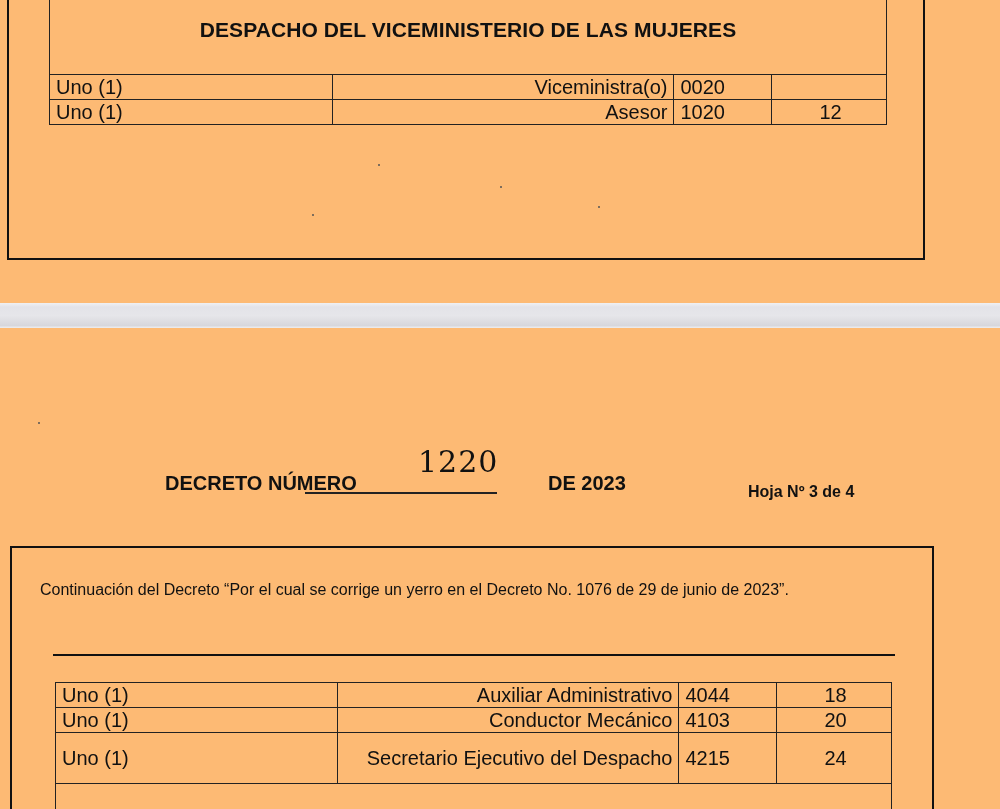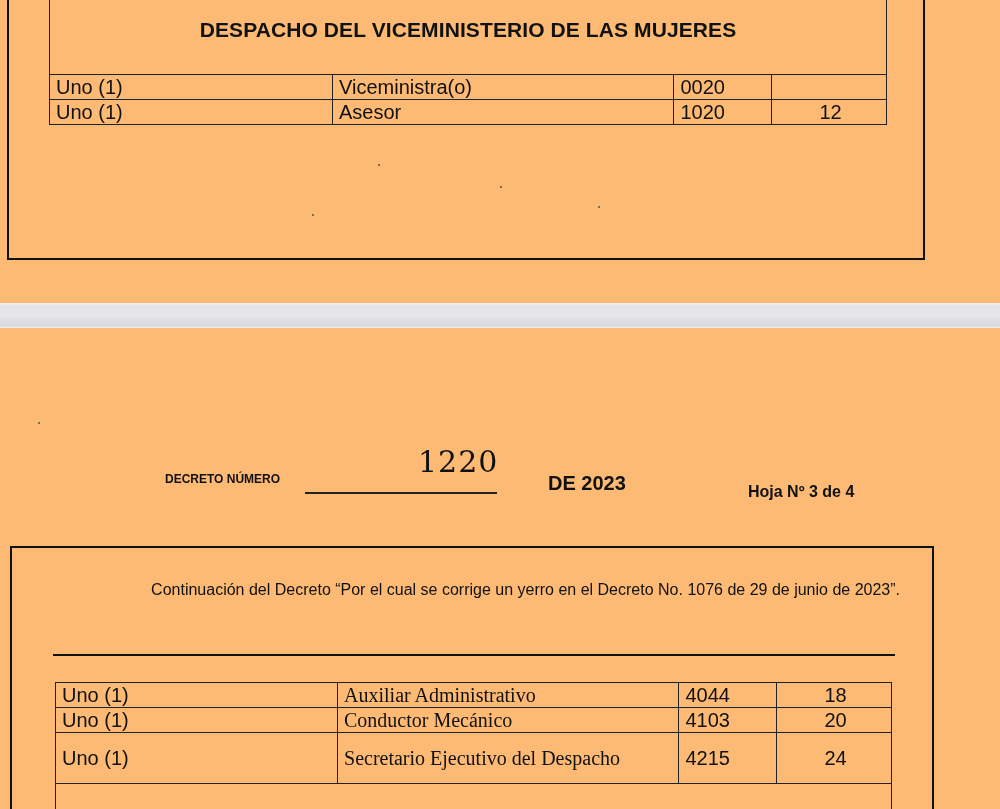--- a/index.html
+++ b/index.html
@@ -11,39 +11,39 @@
     background:linear-gradient(#f0f0f2 0, #e3e3e8 4px, #e6e6ea 50%, #d7d7dc 90%, #eeeef0 100%); }
 
   
   .frame-top { position:absolute; left:7px; top:-4px; width:918px; height:264px; border:2px solid #111; border-top:none; box-sizing:border-box; }
   .inner-box { position:absolute; left:49px; top:-4px; width:838px; height:78px; border-left:1.5px solid #222; border-right:1.5px solid #222; box-sizing:border-box; }
   .section-title { position:absolute; left:0; right:0; top:22px; text-align:center; font-weight:bold; font-size:21px; letter-spacing:0.1px; }
 
   table.grid { position:absolute; border-collapse:collapse; font-size:20px; }
   table.grid td { border:1.5px solid #222; padding:0 6px; height:24px; line-height:22px; }
   table.grid td.qty { text-align:left; }
-  table.grid td.role { text-align:left; }
+  table.grid td.role { text-align:right; }
   table.grid td.code { text-align:left; }
   table.grid td.grade { text-align:center;padding-left:9px; }
 
   .t1 { left:49px; top:74px; width:838px; }
   .t1 td.qty { width:268px; } .t1 td.role { width:326px; } .t1 td.code { width:84px; } .t1 td.grade { width:98px; }
-  .decreto-label { position:absolute; left:165px; top:144px; font-weight:bold; font-size:12px; }
+  .decreto-label { position:absolute; left:165px; top:144px; font-weight:bold; font-size:20px; }
   .decreto-num-line { position:absolute; left:305px; top:164px; width:192px; border-bottom:2px solid #222; height:0; }
   .decreto-number { position:absolute; left:418px; top:116px; font-family:"DejaVu Serif", serif; font-size:30px; letter-spacing:1px; }
   .decreto-year { position:absolute; left:548px; top:144px; font-weight:bold; font-size:20px; }
   .hoja { position:absolute; left:748px; top:155px; font-weight:bold; font-size:16px; }
 
   .frame-bottom { position:absolute; left:10px; top:218px; width:924px; height:300px; border:2px solid #111; border-bottom:none; box-sizing:border-box; }
-  .continuation { position:absolute; left:40px; width:860px; top:250px; text-align:right; font-size:16px; line-height:23px; }
+  .continuation { position:absolute; left:40px; width:860px; top:250px; text-align:left; font-size:16px; line-height:23px; }
   .rule { position:absolute; left:53px; top:326px; width:842px; height:0; border-top:2.5px solid #111; }
 
   .t2 { left:55px; top:354px; width:837px; }
   .t2 td { font-size:20px; }
-  .t2 td.qty { width:267px; } .t2 td.role { width:326px;font-family:Liberation Serif, serif; } .t2 td.code { width:84px;margin-top:8px; } .t2 td.grade { width:98px; }
+  .t2 td.qty { width:267px; } .t2 td.role { width:326px; } .t2 td.code { width:84px;margin-top:8px; } .t2 td.grade { width:98px; }
   .t2 tr.tall td { height:50px; line-height:22px; }
   .t2 tr.empty td { height:40px; border-bottom:none; }
 
   .speck { position:absolute; width:2px; height:2px; background:#555; border-radius:50%; }
 </style>
 </head>
 <body>
 
 <div class="page page-top">
   <div class="frame-top"></div>

